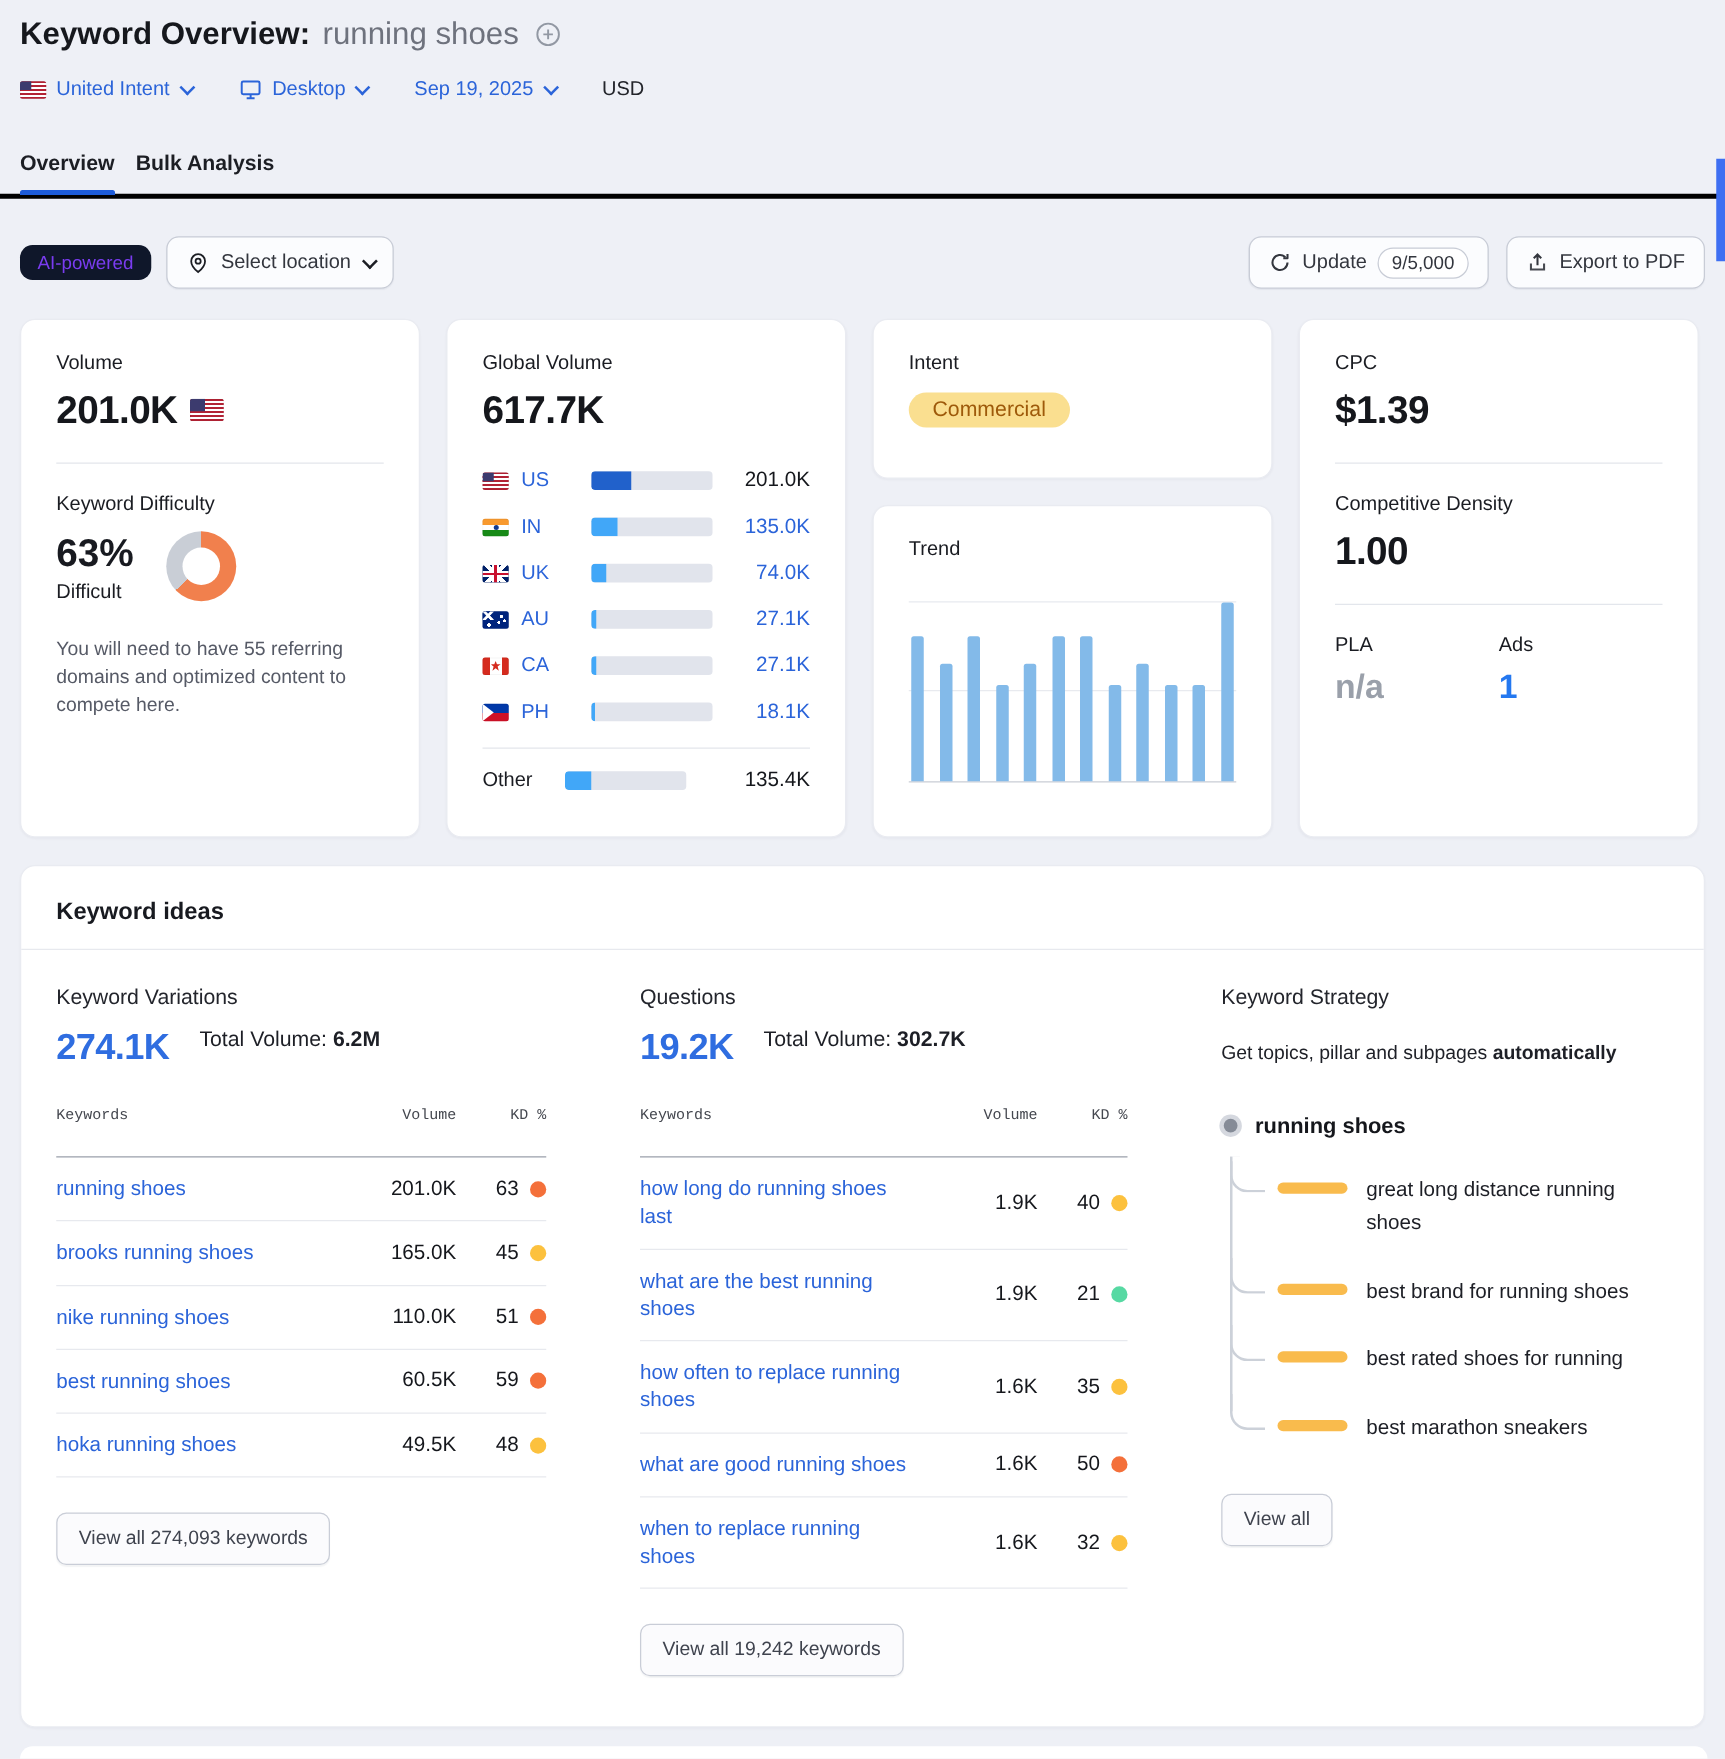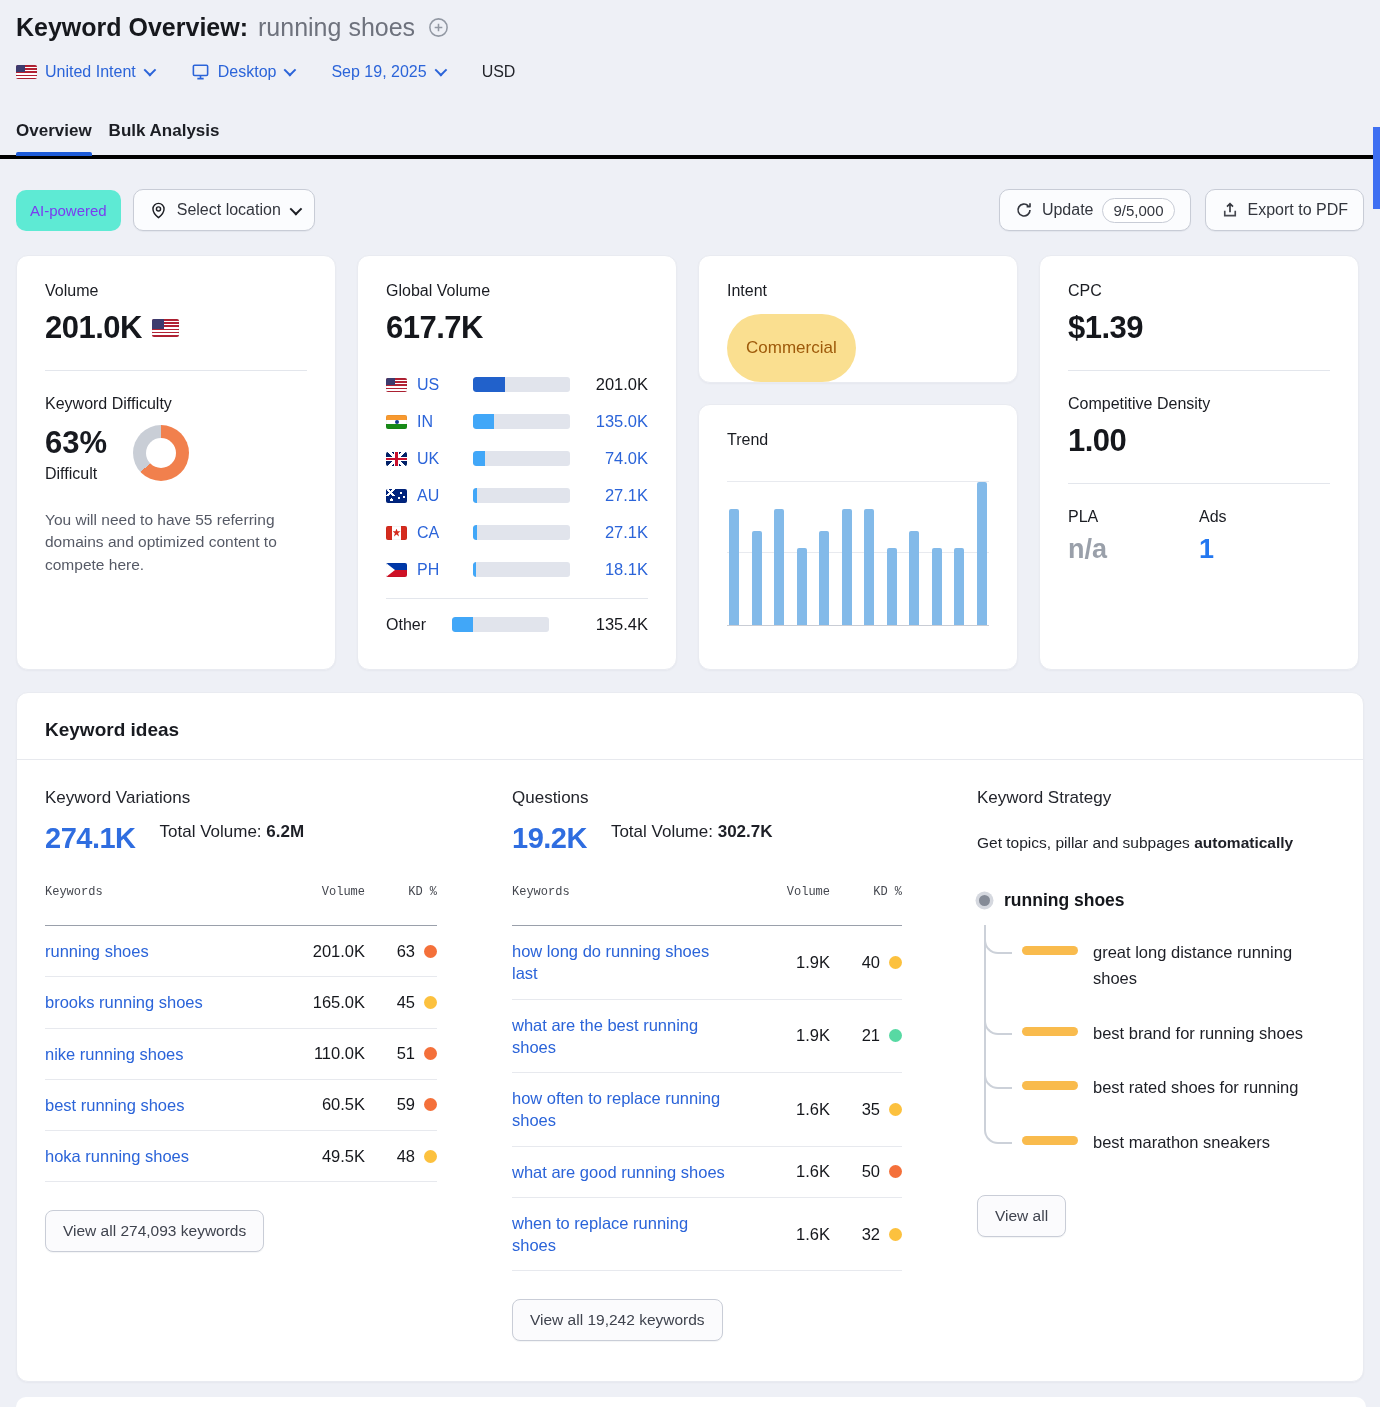--- a/index.html
+++ b/index.html
@@ -21,21 +21,21 @@
   .filter.static { color:#23252b; cursor:default; }
   .chev { width:9px; height:9px; border-right:2px solid currentColor; border-bottom:2px solid currentColor; transform:rotate(45deg) translateY(-2px); display:inline-block; }
 
   
   .tabs { display:flex; gap:17px; margin-top:32px; padding:0 16px; border-bottom:4px solid #000000; }
   .tab { font-size:17px; font-weight:600; color:#1c1e24; padding:8px 0 14px; cursor:pointer; position:relative; }
   .tab.active::after { content:''; position:absolute; left:0; right:0; bottom:-1px; height:4px; background:#1d5bd8; border-radius:2px 2px 0 0; }
 
   
   .toolbar { display:flex; align-items:center; margin-top:30px; }
-  .ai-wrap { display:flex; align-items:stretch; background:#5eead4; border-radius:10px; height:41px; }
+  .ai-wrap { display:flex; align-items:stretch; background:#0f172a; border-radius:10px; height:28px; }
   .ai-badge { display:flex; align-items:center; padding:0 14px; color:#7a3cf0; font-size:15px; font-weight:500; }
   .ai-input { display:flex; align-items:center; gap:9px; background:#fff; border:1.5px solid #cbacf7; border-radius:10px; padding:0 14px; width:378px; }
   .ai-input input { border:none; outline:none; font-size:16px; color:#3a3e48; width:100%; font-family:inherit; background:transparent; }
   .ai-input input::placeholder { color:#8a8f9b; }
   .btn { display:flex; align-items:center; gap:9px; border:1px solid #c8ccd6; background:#fbfcfe; border-radius:10px; height:42px; padding:0 15px; font-size:16px; color:#33363e; cursor:pointer; box-shadow:0 1px 1px rgba(25,30,50,.05); }
   .loc-btn { margin-left:12px; }
   .toolbar-right { margin-left:auto; display:flex; gap:14px; }
   .quota-pill { border:1px solid #c8ccd6; background:#fff; border-radius:999px; padding:3px 10px; font-size:15px; color:#33363e; }
   .icon { display:inline-flex; flex:none; }
 
@@ -60,21 +60,21 @@
   .gv-row.with-divider { border-top:1px solid #e3e6ec; margin-top:10px; padding-top:16px; }
   .gv-code { font-size:16px; color:#2b64d9; width:46px; }
   .gv-code.plain { color:#1a1c22; width:56px; }
   .gv-track { width:97px; height:15px; background:#e1e4ec; border-radius:3px; overflow:hidden; flex:none; }
   .gv-fill { height:100%; border-radius:3px 0 0 3px; }
   .gv-val { margin-left:auto; font-size:16.5px; color:#2b64d9; }
   .gv-val.plain { color:#15171c; }
 
   
   .intent-card { padding:26px 28px; height:128px; }
-  .badge { display:inline-block; margin-top:14px; background:#fadf90; color:#9e5a0a; font-size:17px; padding:24px 19px; border-radius:999px; }
+  .badge { display:inline-block; margin-top:14px; background:#fadf90; color:#9e5a0a; font-size:17px; padding:4px 19px; border-radius:999px; }
   .trend-card { padding:26px 28px; flex:1; display:flex; flex-direction:column; }
   .trend-chart { margin-top:26px; position:relative; height:151px; border-bottom:1px solid #c9cdd5; flex:none; }
   .gridline { position:absolute; left:0; right:0; height:1px; background:#e8eaef; }
   .trend-bars { position:absolute; left:2px; right:2px; bottom:0; top:0; display:flex; justify-content:space-between; align-items:flex-end; }
   .tbar { width:10px; border-radius:2px 2px 0 0; }
 
   
   .pla-row { display:flex; margin-top:12px; }
   .pla-col { width:50%; }
   .pla-val { font-size:27px; font-weight:700; margin-top:8px; }

